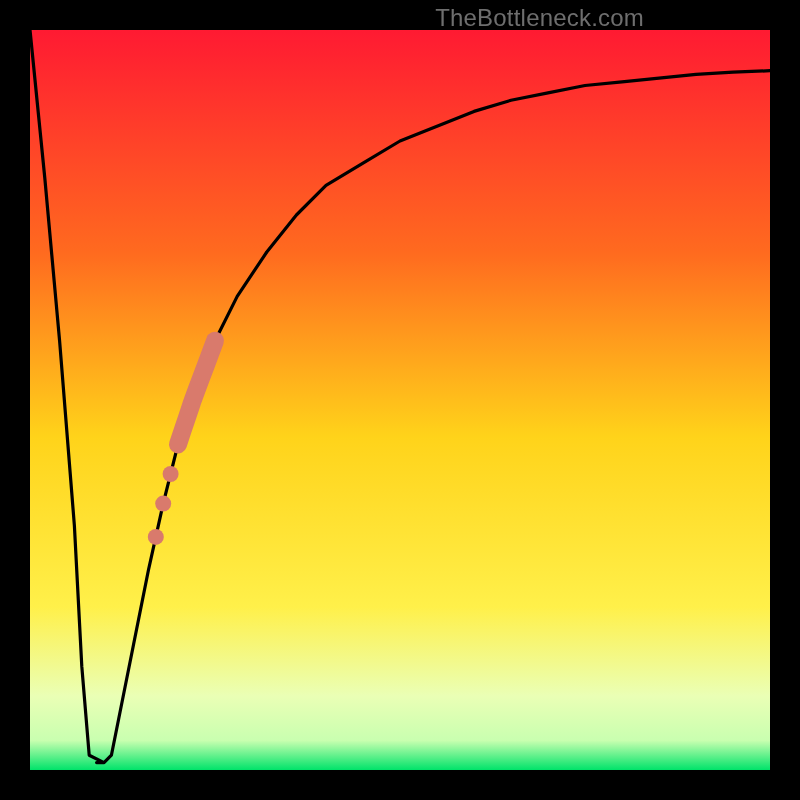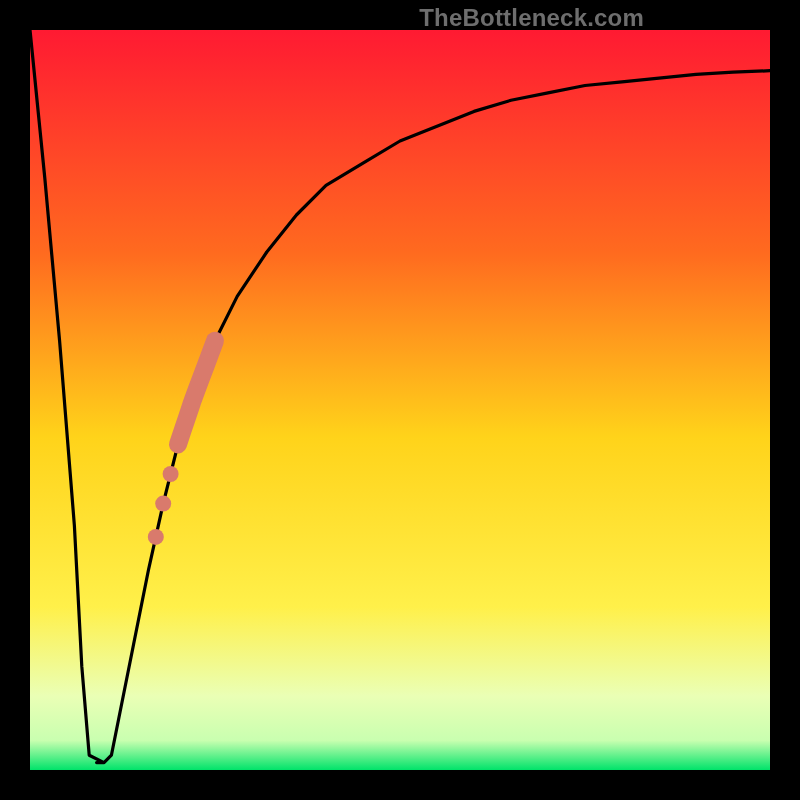--- a/index.html
+++ b/index.html
@@ -7,21 +7,20 @@
     padding: 0;
     width: 800px;
     height: 800px;
     overflow: hidden;
     background: #fff;
   }
   .stage {
     position: relative;
     width: 652px;
     height: 800px;
-    font-weight: bold;
   }
   .watermark {
     position: absolute;
     top: 4px;
     right: 8px;
     font-family: Arial, Helvetica, sans-serif;
     font-size: 24px;
     color: #6e6e6e;
     letter-spacing: 0.2px;
     pointer-events: none;

